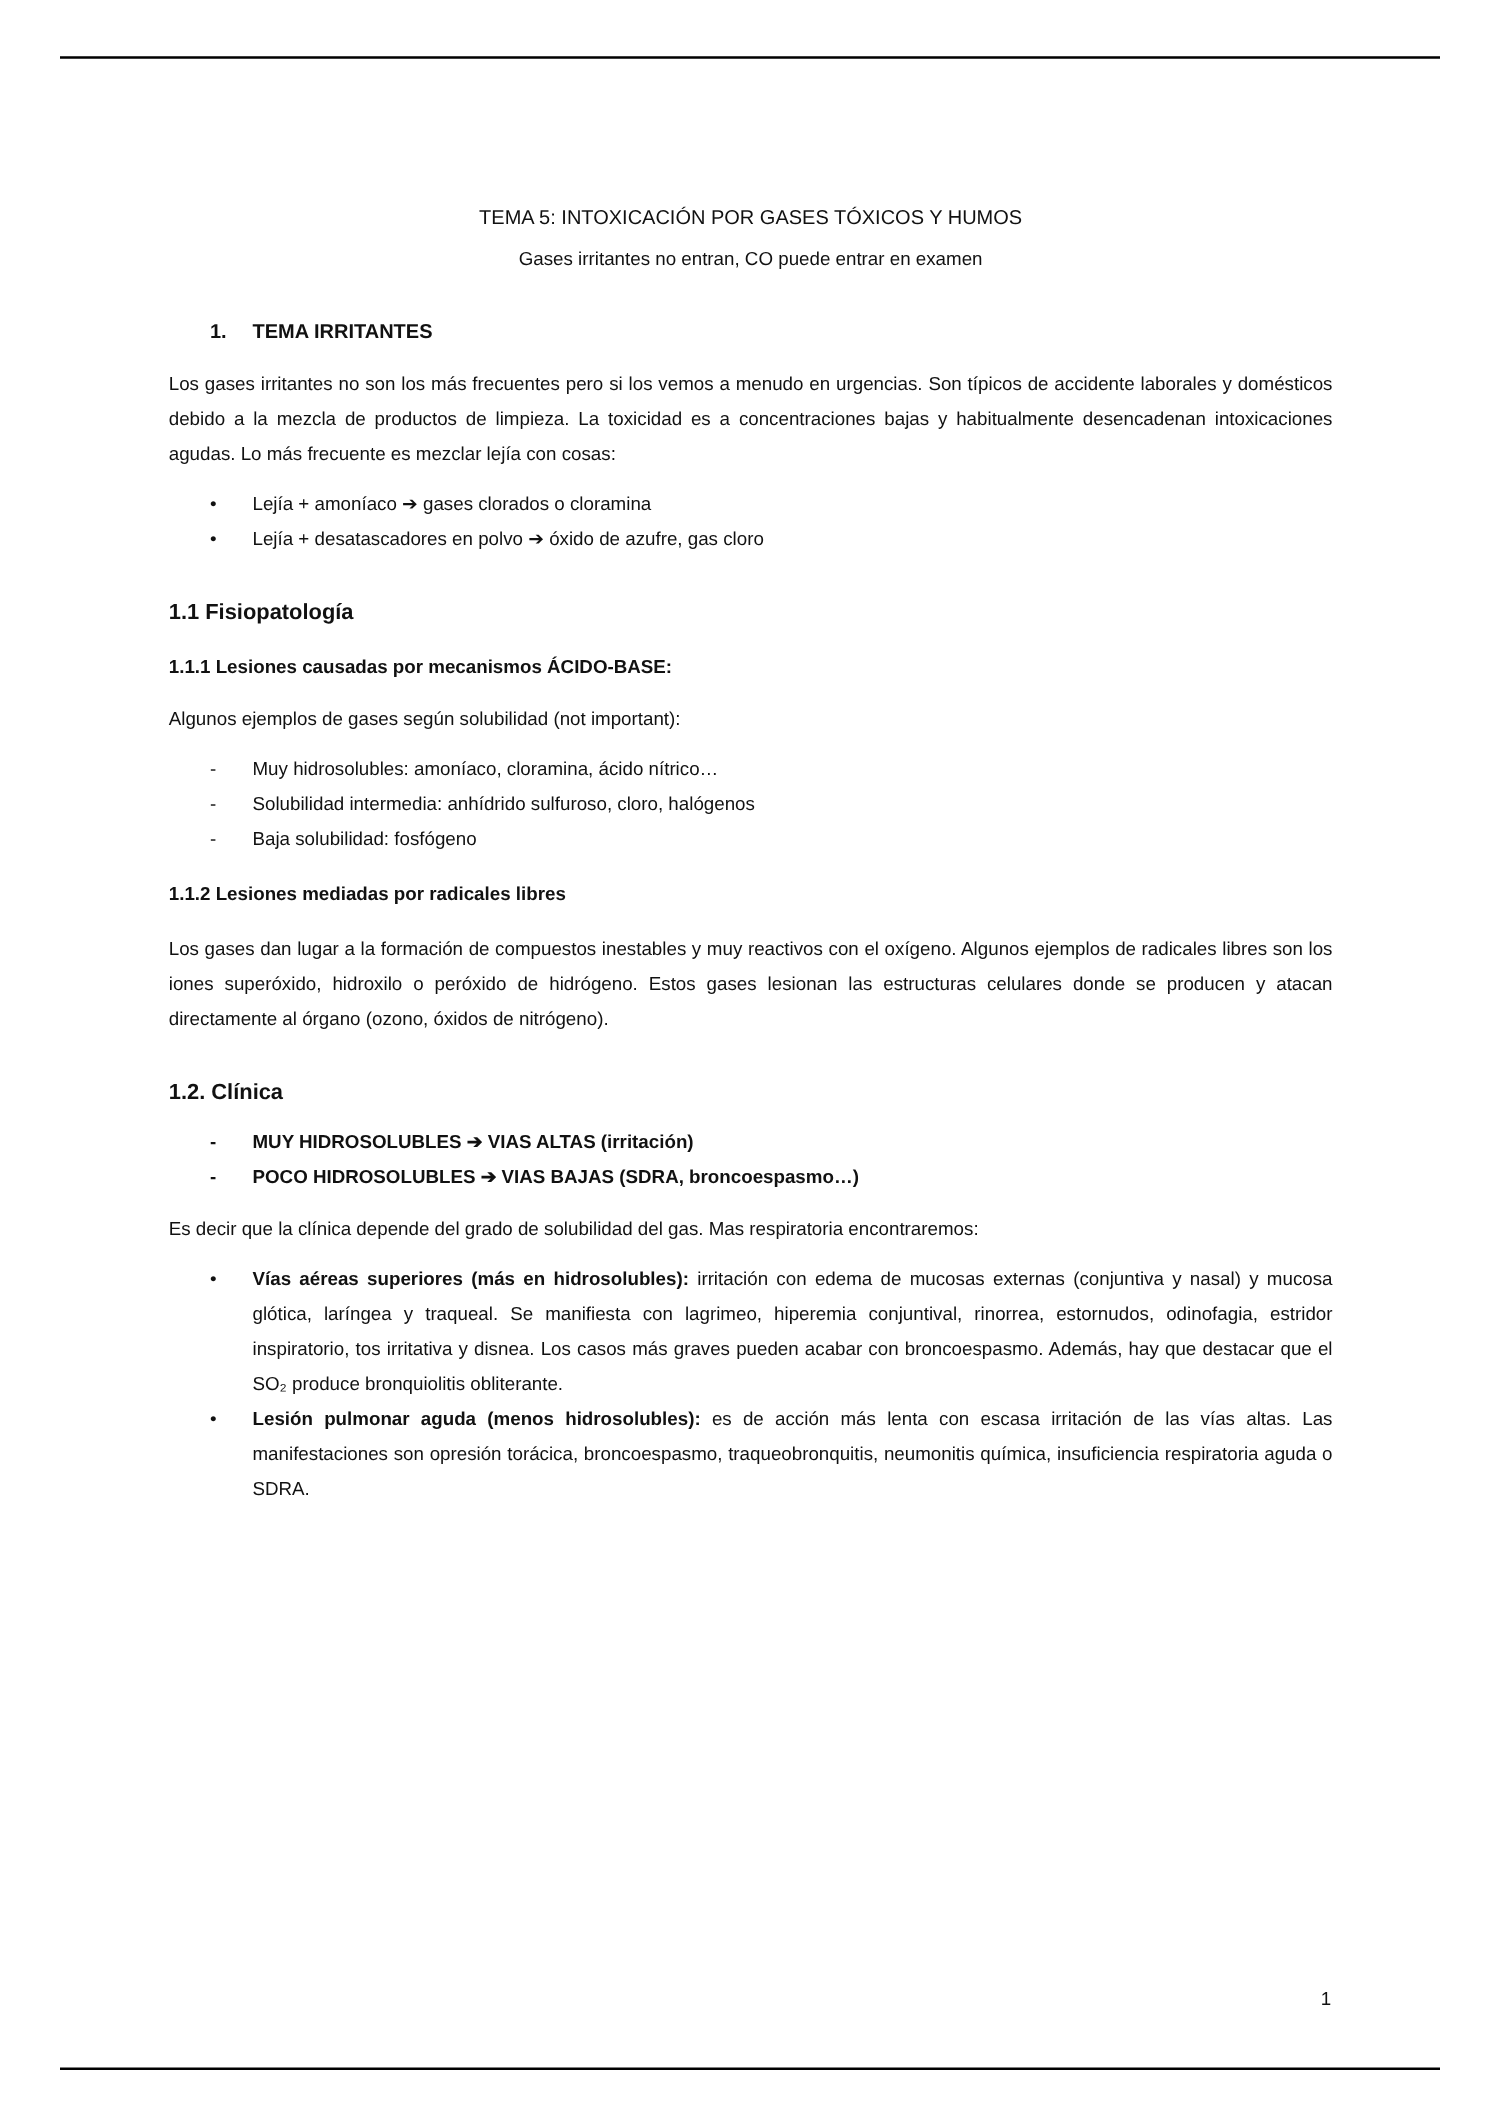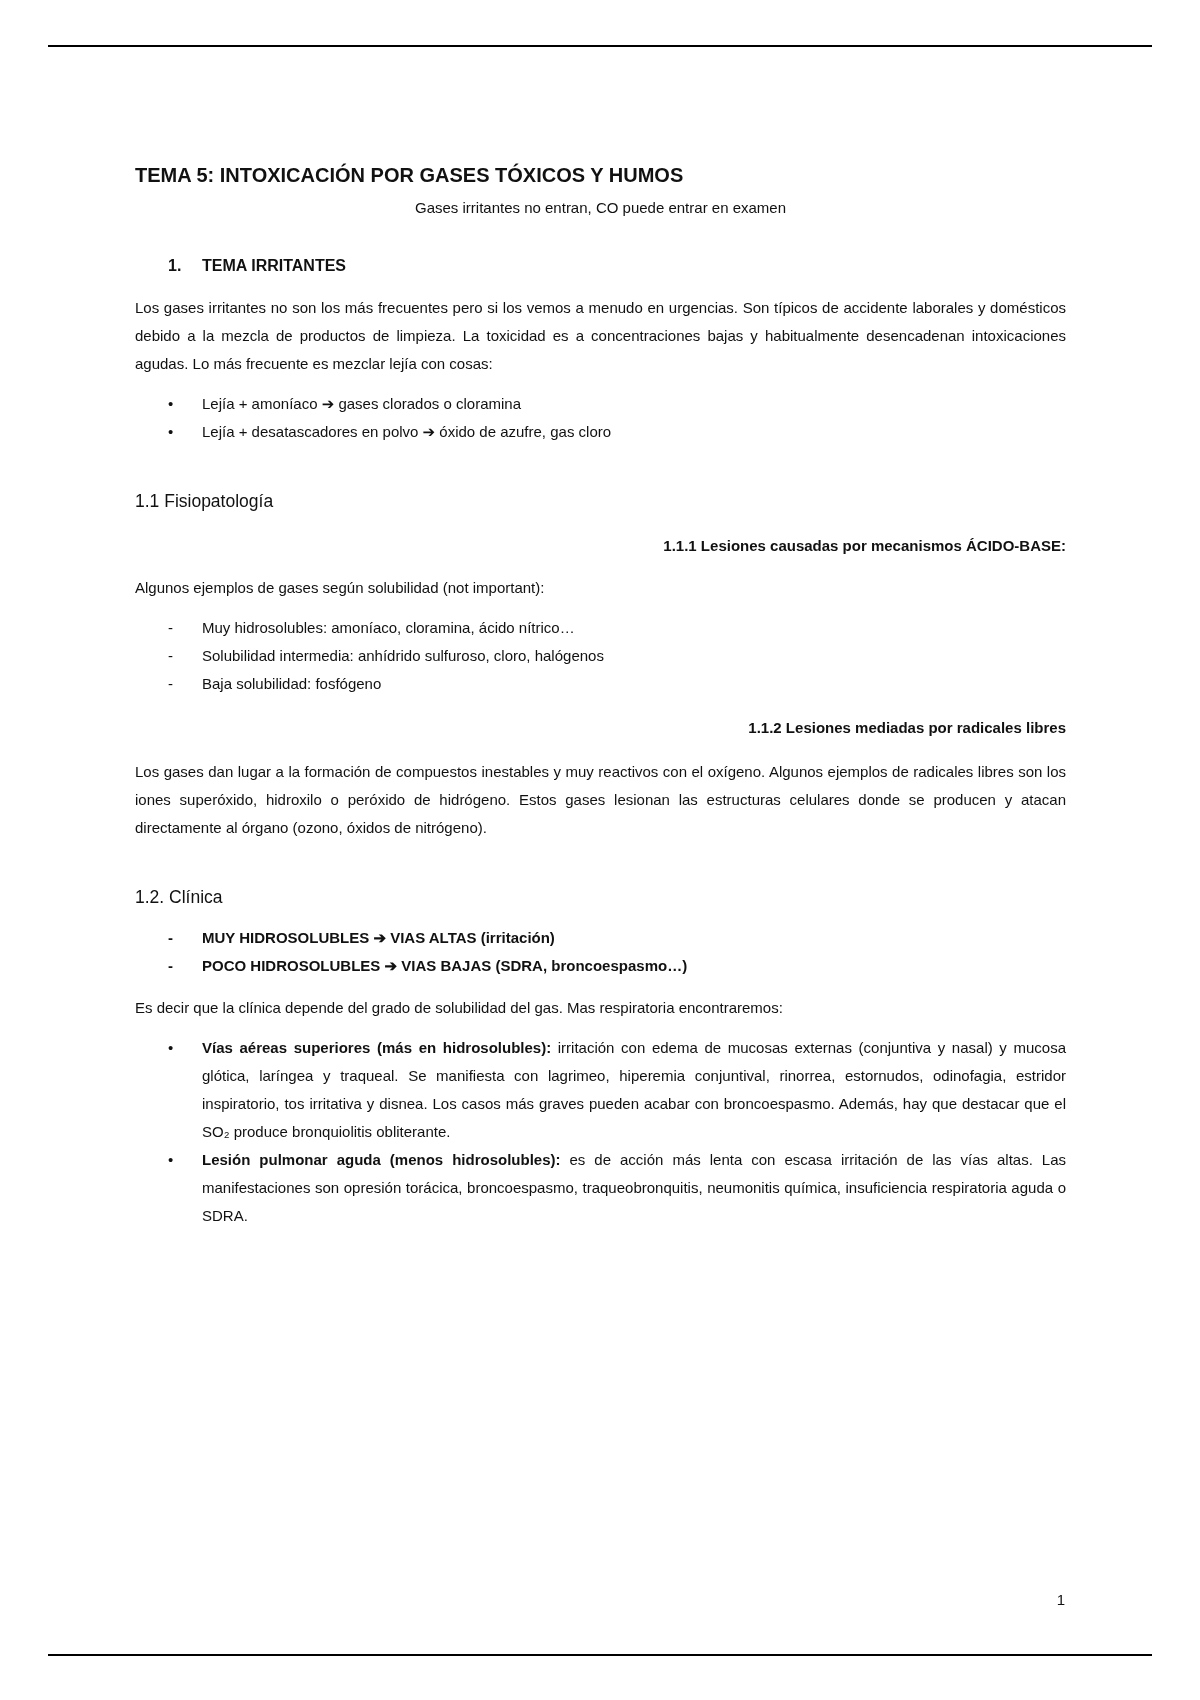--- a/index.html
+++ b/index.html
@@ -10,26 +10,26 @@
     color:#111111;
   }
   .page { position:relative; width:1200px; height:1700px; background:#ffffff; overflow:hidden; }
   .rule { position:absolute; left:48px; width:1104px; border-top:2px solid #000; }
   .rule.top { top:45px; }
   .rule.bottom { top:1654px; }
   .content {
     position:absolute; left:135px; top:160px; width:931px;
     font-size:15px; line-height:28px;
   }
-  .title { text-align:left; font-weight:700; font-size:20px; line-height:30px; }
+  .title { text-align:center; font-weight:400; font-size:16px; line-height:30px; }
   .subtitle { margin-top:4px; text-align:center; }
   .h1 { display:flex; font-weight:700; font-size:16px; line-height:28px; margin-top:30px; padding-left:33px; }
   .h1 .num { width:34px; flex:none; }
-  .h2 { font-weight:400; font-size:17.5px; line-height:30px; margin-top:40px; }
-  .h3 { font-weight:700; font-size:15px; line-height:28px; margin-top:16px;text-align:right; }
+  .h2 { font-weight:700; font-size:17.5px; line-height:30px; margin-top:28px; }
+  .h3 { font-weight:700; font-size:15px; line-height:28px; margin-top:16px; }
   .p { margin-top:14px; text-align:justify; }
   .p.tight { margin-top:16px; }
   .list { margin-top:12px; }
   .list.bold { font-weight:700; }
   .li { display:flex; padding-left:33px; }
   .li .marker { width:34px; flex:none; }
   .li .li-text { flex:1; text-align:justify; }
   .page-num { position:absolute; top:1586px; right:135px; font-size:15px; line-height:28px; }
   strong { font-weight:700; }
 </style>

